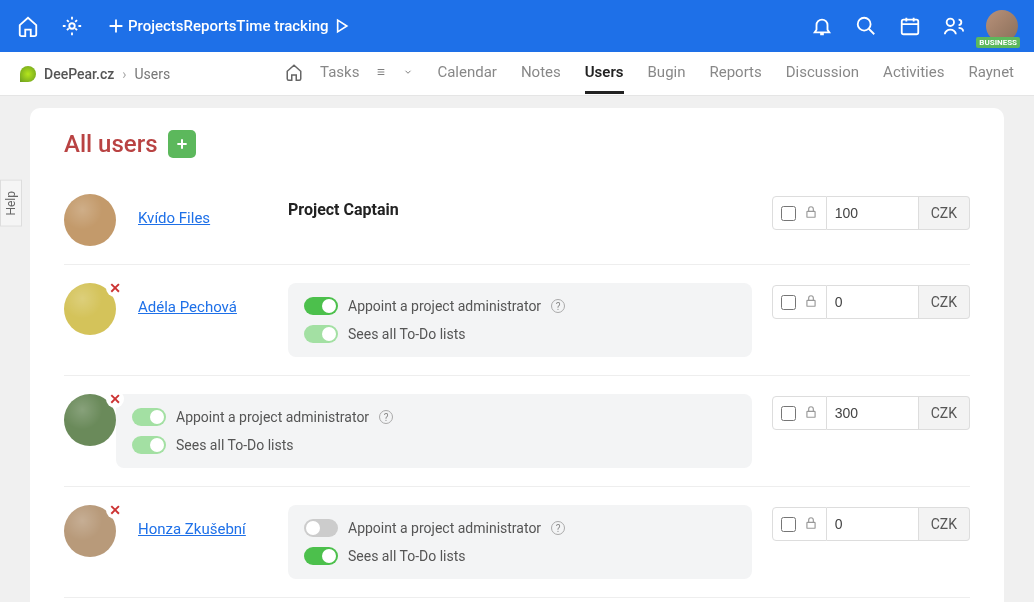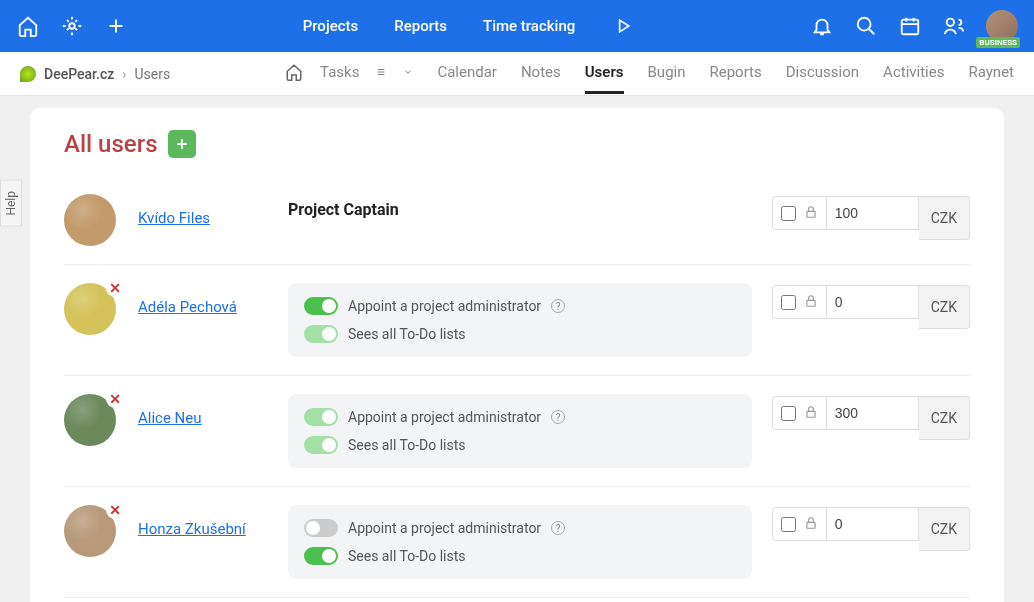--- a/index.html
+++ b/index.html
@@ -1,20 +1,20 @@
 <!DOCTYPE html>
 <html><head>
   <meta charset="utf-8">
   <style>
     * { margin: 0; padding: 0; box-sizing: border-box; }
     body { font-family: -apple-system, BlinkMacSystemFont, "Segoe UI", Roboto, sans-serif; background: #f0f0f0; width: 1034px; height: 602px; overflow: hidden; }
     
     .topbar { background: #1e70e8; height: 52px; display: flex; align-items: center; padding: 0 16px; color: white; }
     .topbar-left { display: flex; gap: 20px; align-items: center; }
-    .topbar-center { flex: 1; display: flex; justify-content: center; gap: 36px; align-items: center; }
+    .topbar-center { flex: 1; display: flex; align-items: center; }
     .topbar-right { display: flex; gap: 20px; align-items: center; position: relative; }
     .topbar .icon-btn { width: 24px; height: 24px; display: flex; align-items: center; justify-content: center; cursor: pointer; }
     .topbar .icon-btn svg { stroke: white; fill: none; stroke-width: 2; }
     .topbar-link { color: white; font-size: 15px; font-weight: 500; cursor: pointer; }
     .avatar-me { width: 32px; height: 32px; border-radius: 50%; background: linear-gradient(135deg,#b8917a,#8a6f5a); position: relative; }
     .business-badge { position: absolute; bottom: -6px; right: -2px; background: #5cb85c; color: white; font-size: 8px; font-weight: bold; padding: 1px 3px; border-radius: 2px; }
     
     .subhead { background: white; height: 44px; display: flex; align-items: center; padding: 0 20px; border-bottom: 1px solid #e5e5e5; }
     .breadcrumb { display: flex; align-items: center; gap: 8px; color: #777; font-size: 14px; }
     .breadcrumb .logo-icon { width: 16px; height: 16px; display: inline-block; background: radial-gradient(#b5e61d,#6a9c1f); border-radius: 50% 50% 50% 0; }
@@ -53,21 +53,21 @@
     .toggle .knob { width: 14px; height: 14px; background: white; border-radius: 50%; position: absolute; top: 2px; }
     .toggle.on .knob, .toggle.on-light .knob { right: 2px; }
     .toggle.off .knob { left: 2px; }
     .help-icon { width: 14px; height: 14px; border: 1px solid #aaa; border-radius: 50%; display: inline-flex; align-items: center; justify-content: center; font-size: 10px; color: #888; }
     
     .rate-col { display: flex; align-items: flex-start; gap: 0; padding-top: 2px; }
     .rate-pre { border: 1px solid #ddd; height: 34px; display: flex; align-items: center; padding: 0 8px; gap: 8px; border-radius: 4px 0 0 4px; background: white; }
     .rate-pre input[type=checkbox] { width: 15px; height: 15px; accent-color: #8b1e8b; }
     .lock-icon { color: #999; }
     .rate-input { border: 1px solid #ddd; border-left: none; height: 34px; width: 92px; padding: 0 8px; font-size: 14px; color: #444; }
-    .rate-cur { border: 1px solid #ddd; border-left: none; height: 44px; padding: 0 12px; background: #f3f3f3; display: flex; align-items: center; font-size: 14px; color: #555; border-radius: 0 4px 4px 0; }
+    .rate-cur { border: 1px solid #ddd; border-left: none; height: 34px; padding: 0 12px; background: #f3f3f3; display: flex; align-items: center; font-size: 14px; color: #555; border-radius: 0 4px 4px 0; }
   </style>
 </head>
 <body>
 
 <div class="topbar">
   <div class="topbar-left">
     <span class="icon-btn">
         <svg width="22" height="22" viewBox="0 0 24 24">
           <path d="M3 11l9-8 9 8v10a2 2 0 01-2 2h-4v-7h-6v7H5a2 2 0 01-2-2z"></path>
         </svg>
@@ -220,21 +220,20 @@
           </div>
           <input class="rate-input" value="0" style="">
           <div class="rate-cur">CZK</div>
         </div>
       </div>
       <div class="user-row">
         <div class="avatar-wrap">
           <div class="avatar" style="background: radial-gradient(circle at 35% 30%, rgba(255, 255, 255, 0.2), transparent 40%), rgb(106, 138, 90);"></div>
           <span class="remove-x">✕</span>
         </div>
-        <div class="user-name"><a href="#">Alice Neu</a></div>
         <div class="role-col">
           <div class="perms-box">
             <div class="perm-row">
               <span class="toggle on-light">
                 <span class="knob"></span>
               </span>
               <span>Appoint a project administrator</span>
               <span class="help-icon">?</span>
             </div>
             <div class="perm-row">

